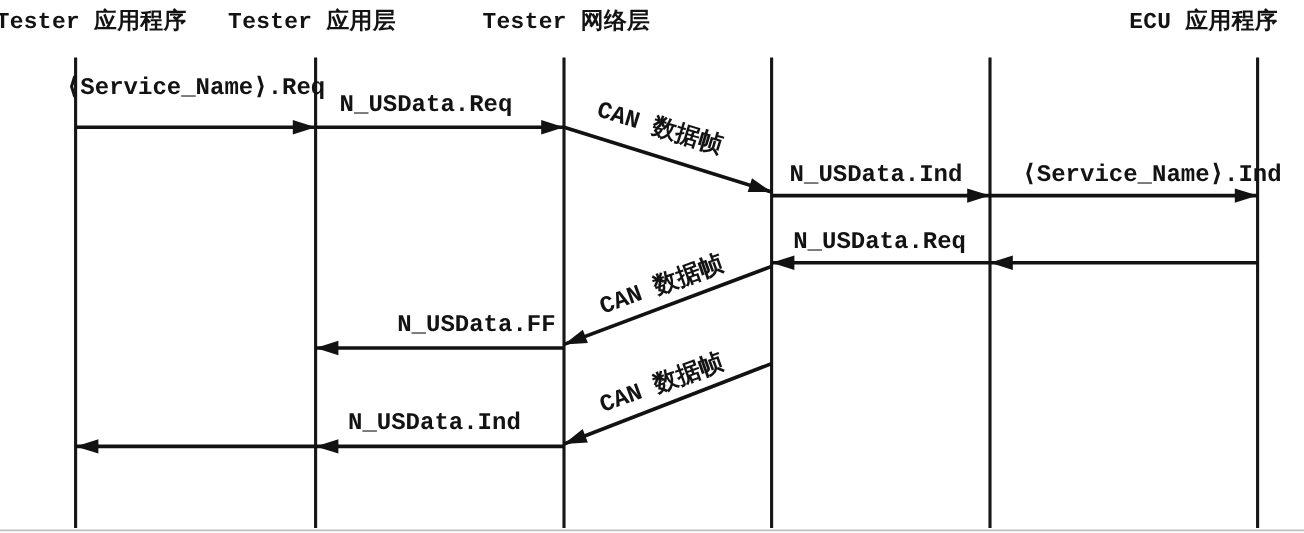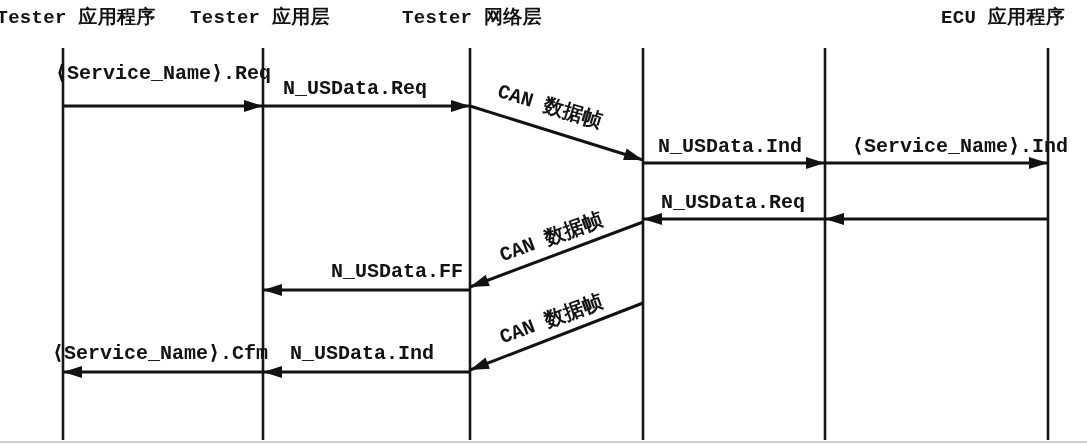--- a/index.html
+++ b/index.html
@@ -77,14 +77,13 @@
     <div class="msg-label" style="left: 163px; top: 72px; transform: translate(-50%, -50%) rotate(0deg);">⟨Service_Name⟩.Req</div>
     <div class="msg-label" style="left: 355px; top: 88px; transform: translate(-50%, -50%) rotate(0deg);">N_USData.Req</div>
     <div class="msg-label" style="left: 550px; top: 106px; transform: translate(-50%, -50%) rotate(17deg);">CAN 数据帧</div>
     <div class="msg-label" style="left: 730px; top: 146px; transform: translate(-50%, -50%) rotate(0deg);">N_USData.Ind</div>
     <div class="msg-label" style="left: 936px; top: 145px; transform: translate(-50%, -50%) rotate(0deg); margin-left: 24px;">⟨Service_Name⟩.Ind</div>
     <div class="msg-label" style="left: 733px; top: 202px; transform: translate(-50%, -50%) rotate(0deg);">N_USData.Req</div>
     <div class="msg-label" style="left: 551px; top: 237px; transform: translate(-50%, -50%) rotate(-20deg);">CAN 数据帧</div>
     <div class="msg-label" style="left: 354px; top: 271px; transform: translate(-50%, -50%) rotate(0deg); margin-left: 43px;">N_USData.FF</div>
     <div class="msg-label" style="left: 551px; top: 319px; transform: translate(-50%, -50%) rotate(-20deg);">CAN 数据帧</div>
     <div class="msg-label" style="left: 362px; top: 353px; transform: translate(-50%, -50%) rotate(0deg);">N_USData.Ind</div>
-    <div class="msg-label" style="left: 160px; top: 352px; transform: translate(-50%, -50%) rotate(0deg);">⟨Service_Name⟩.Cfm</div>
   </div>
 
 </body></html>

